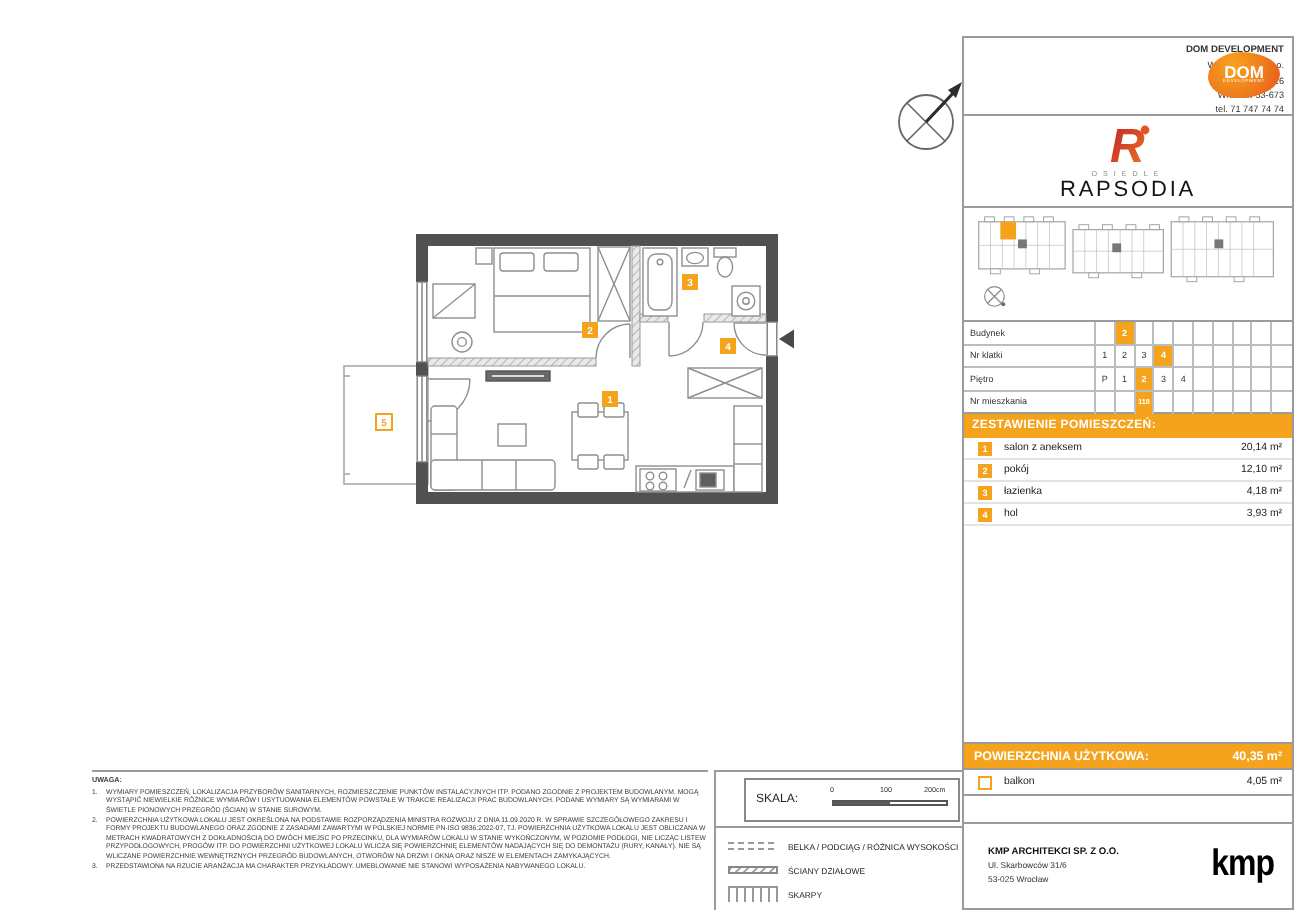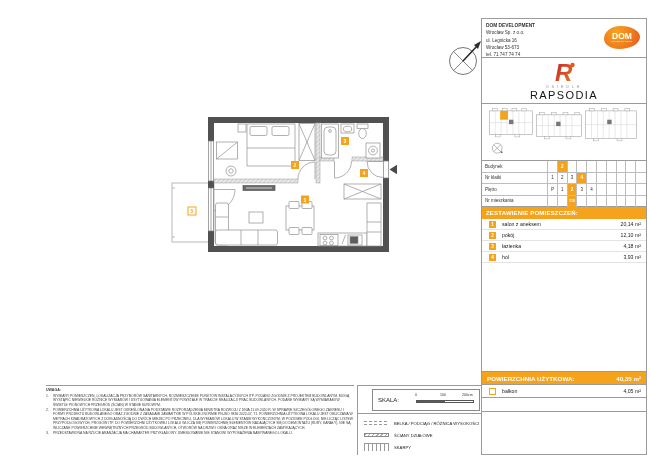--- a/index.html
+++ b/index.html
@@ -4,21 +4,21 @@
 <style>
   html,body{margin:0;padding:0;background:#fff;}
   .page{position:relative;width:650px;height:460px;background:#fff;overflow:hidden;
         font-family:"Liberation Sans",sans-serif;--orange:#F5A31C;color:#222;}
 
   
   .right-panel{position:absolute;left:481px;top:18px;width:166px;height:437px;
                border:1px solid #9b9b9b;background:#fff;box-sizing:border-box;
                display:flex;flex-direction:column;}
   .sec{border-bottom:1px solid #9b9b9b;box-sizing:border-box;position:relative;background:#fff;}
-  .s-dev{height:39px;padding:3px 4px;}
+  .s-dev{height:39px;padding:3px 4px;text-align:right;}
   .s-raps{height:46px;display:flex;flex-direction:column;align-items:center;justify-content:center;}
   .s-site{height:57px;}
   .s-table{height:46px;}
   .s-rooms{height:165px;}
   .s-total{height:13px;background:var(--orange);display:flex;align-items:center;justify-content:space-between;padding:0 5px;}
   .s-balk{height:13px;}
   .s-gap{height:14px;}
   .s-arch{flex:1;border-bottom:none;display:flex;align-items:center;padding:0 6px 0 12px;}
 
   .dev-lines{font-size:4.6px;line-height:1.55;color:#333;}
@@ -416,20 +416,28 @@
     <div class="sec s-balk">
       <div class="balk-row">
         <div class="room-sq sq-outline"></div>
         <div class="room-name">balkon</div>
         <div class="room-area">4,05  m²</div>
       </div>
     </div>
 
     <div class="sec s-gap"></div>
 
+    <div class="sec s-arch">
+      <div class="arch-text">
+        <div class="arch-name">KMP ARCHITEKCI SP. Z O.O.</div>
+        <div class="arch-line">Ul. Skarbowców 31/6</div>
+        <div class="arch-line">53-025 Wrocław</div>
+      </div>
+      <div class="kmp-logo">kmp</div>
+    </div>
   </div>
 
   <div class="uwaga">
     <div class="uwaga-title">UWAGA:</div>
     <div id="uwaga-items">
         <div class="uwaga-item">
           <div class="uwaga-num">1.</div>
           <div class="uwaga-txt">WYMIARY POMIESZCZEŃ, LOKALIZACJA PRZYBORÓW SANITARNYCH, ROZMIESZCZENIE PUNKTÓW INSTALACYJNYCH ITP. PODANO ZGODNIE Z PROJEKTEM BUDOWLANYM. MOGĄ WYSTĄPIĆ NIEWIELKIE RÓŻNICE WYMIARÓW I USYTUOWANIA ELEMENTÓW POWSTAŁE W TRAKCIE REALIZACJI PRAC BUDOWLANYCH. PODANE WYMIARY SĄ WYMIARAMI W ŚWIETLE PIONOWYCH PRZEGRÓD (ŚCIAN) W STANIE SUROWYM.</div>
         </div>
         <div class="uwaga-item">

